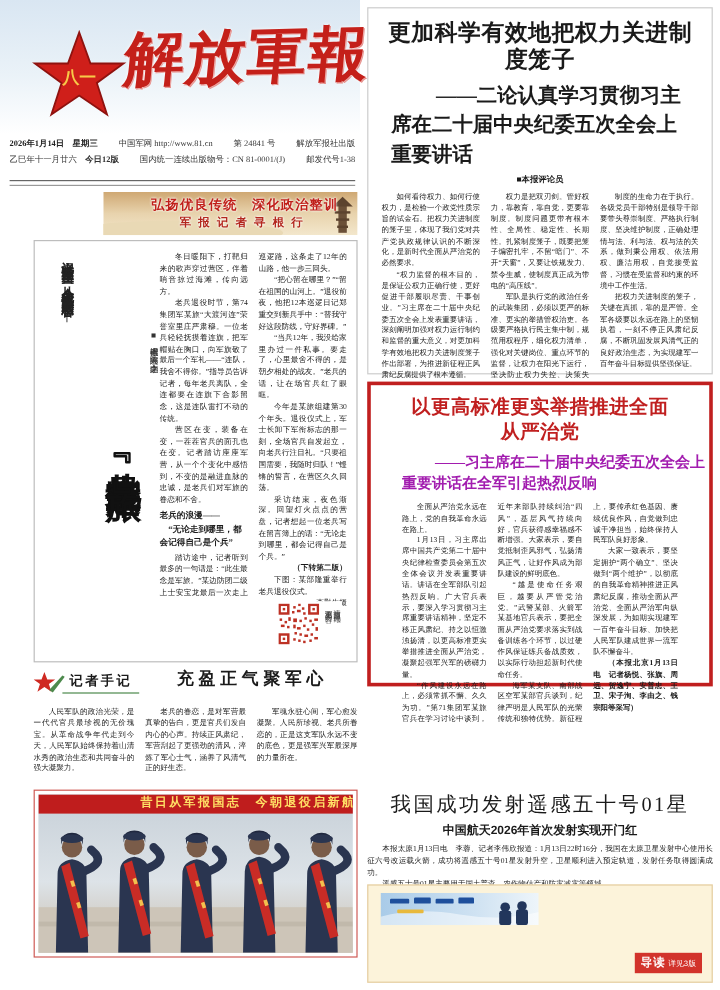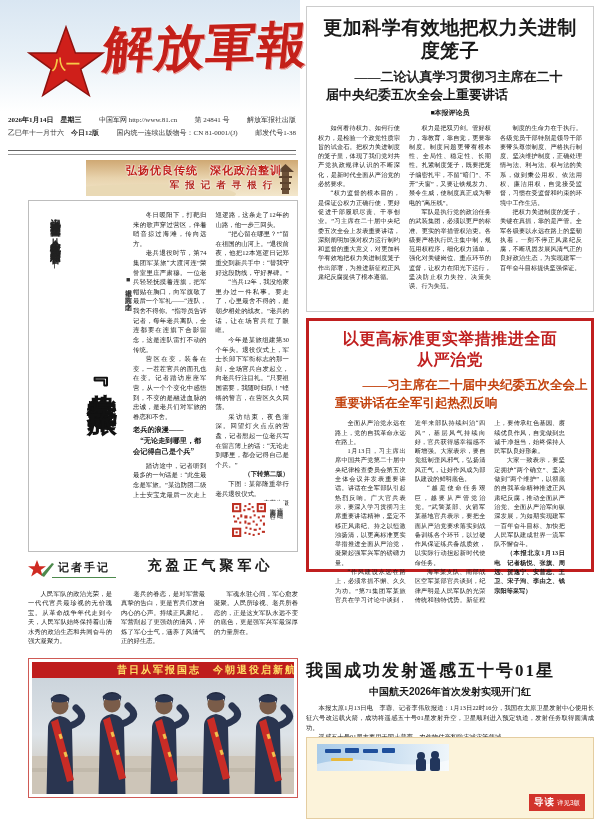--- a/index.html
+++ b/index.html
@@ -19,21 +19,21 @@
   .rule{position:absolute;left:8px;top:150px;width:288px;height:3px;
         border-top:1.5px solid #666;border-bottom:0.5px solid #999;}
   
   .banner{position:absolute;left:86px;top:160px;width:236px;height:36px;overflow:hidden;}
   .banner svg{position:absolute;left:0;top:0;}
   .banner-l1{position:absolute;left:0;top:3px;width:100%;text-align:center;font-size:11px;
              font-weight:bold;color:#c0201a;letter-spacing:1px;
              text-shadow:0 0 2px #fff,0 0 2px #fff;font-family:"Liberation Sans",sans-serif;}
   .banner-l2{position:absolute;left:0;top:19px;width:100%;text-align:center;font-size:9.5px;
              font-weight:bold;color:#b3271e;letter-spacing:6px;
-             text-shadow:0 0 2px #fff,0 0 2px #fff;padding-left:20px;}
+             text-shadow:0 0 2px #fff,0 0 2px #fff;}
   
   .feature{position:absolute;left:28px;top:200px;width:270px;height:352px;
            border:1px solid #bdbdbd;box-sizing:border-box;padding:9px 8px;display:flex;}
   .vkicker{writing-mode:vertical-rl;font-size:10.5px;font-weight:bold;line-height:1.15;
            letter-spacing:1px;width:24px;height:100%;color:#222;}
   .vheadline{writing-mode:vertical-rl;font-size:30px;font-weight:bold;line-height:1.0;
              letter-spacing:2px;width:56px;height:100%;text-align:center;color:#111;
              font-family:"Liberation Sans",sans-serif;}
   .vbyline{writing-mode:vertical-rl;font-size:7px;width:16px;height:100%;padding-top:66px;
            box-sizing:border-box;color:#333;}
@@ -64,38 +64,38 @@
          background:linear-gradient(180deg,#c7d0d8 0%,#dde3e8 55%,#cfc9bf 85%,#c6bfb2 100%);}
   .photo-banner{position:absolute;left:0;top:0;width:100%;height:16px;background:#bf1d1d;
                 color:#ffe066;font-weight:bold;font-size:10px;letter-spacing:2px;
                 text-align:center;line-height:16px;font-family:"Liberation Sans",sans-serif;padding-left:44px;}
   .photo svg{position:absolute;left:0;bottom:0;}
   
   .editorial{position:absolute;left:306px;top:6px;width:288px;height:306px;
              border:1px solid #cccccc;box-sizing:border-box;padding:10px 11px 8px 11px;}
   .ed-headline{text-align:center;font-size:19px;font-weight:bold;letter-spacing:0.5px;
                font-family:"Liberation Sans",sans-serif;line-height:1.2;}
-  .ed-subhead{width:248px;margin:5px auto 2px auto;font-size:13px;font-weight:bold;
+  .ed-subhead{width:248px;margin:5px auto 2px auto;font-size:17px;font-weight:bold;
               line-height:1.45;text-indent:2.2em;}
   .ed-byline{text-align:center;font-size:7px;font-weight:bold;margin:3px 0 5px 0;}
   .ed-body{height:192px;column-count:3;column-gap:9px;font-size:6.2px;line-height:1.5;
            text-align:justify;overflow:hidden;}
   .ed-body p{margin:0;text-indent:2em;}
   .redbox{position:absolute;left:306px;top:318px;width:288px;height:254px;
           border:3px solid #c01f1f;box-sizing:border-box;padding:8px 26px;background:#fff;}
   .rb-headline{text-align:center;font-size:16px;font-weight:bold;color:#c01f1f;
                letter-spacing:0.5px;font-family:"Liberation Sans",sans-serif;}
   .rb-subhead{width:258px;margin:5px auto 6px auto;font-size:12.5px;font-weight:bold;
-              color:#c2410c;line-height:1.45;text-indent:2.2em;}
+              color:#a21caf;line-height:1.45;text-indent:2.2em;}
   .rb-body{height:238px;column-count:3;column-gap:9px;font-size:6.2px;line-height:1.5;
            text-align:justify;overflow:hidden;}
   .rb-body p{margin:0;text-indent:2em;}
   .rb-credit{font-weight:bold;}
   .launch{position:absolute;left:306px;top:659px;width:288px;}
-  .ln-headline{font-size:17px;font-weight:bold;letter-spacing:2px;}
+  .ln-headline{text-align:center;font-size:17px;font-weight:normal;letter-spacing:2px;}
   .ln-subhead{text-align:center;font-size:10px;font-weight:bold;margin-top:3px;
               font-family:"Liberation Sans",sans-serif;}
   .ln-body{margin-top:4px;font-size:6.3px;line-height:1.55;text-align:justify;}
   .ln-body p{margin:0;text-indent:2em;}
   
   .promo{position:absolute;left:306px;top:737px;width:288px;height:82px;background:#fcf3da;
          border:1px solid #e4cda1;box-sizing:border-box;}
   .promo-img{position:absolute;left:10px;top:6px;width:132px;height:27px;overflow:hidden;}
   .promo-headline{position:absolute;left:0;top:38px;width:100%;text-align:center;font-size:13.5px;
                   font-weight:bold;letter-spacing:2px;font-family:"Liberation Sans",sans-serif;}

